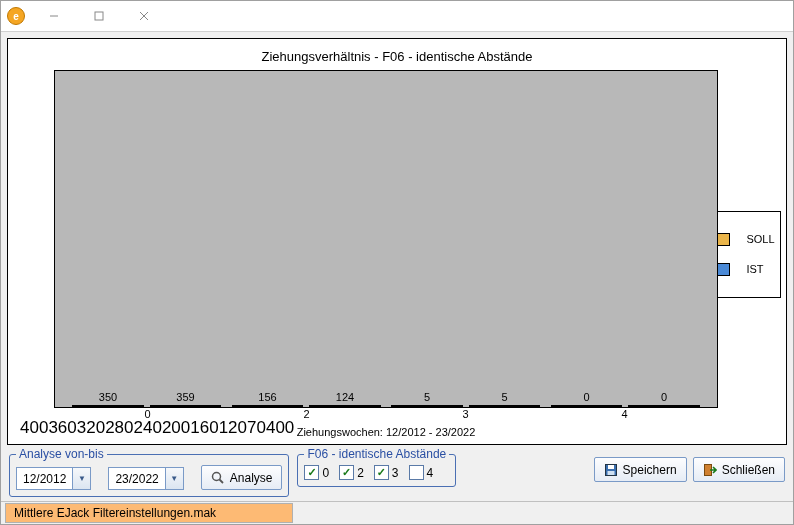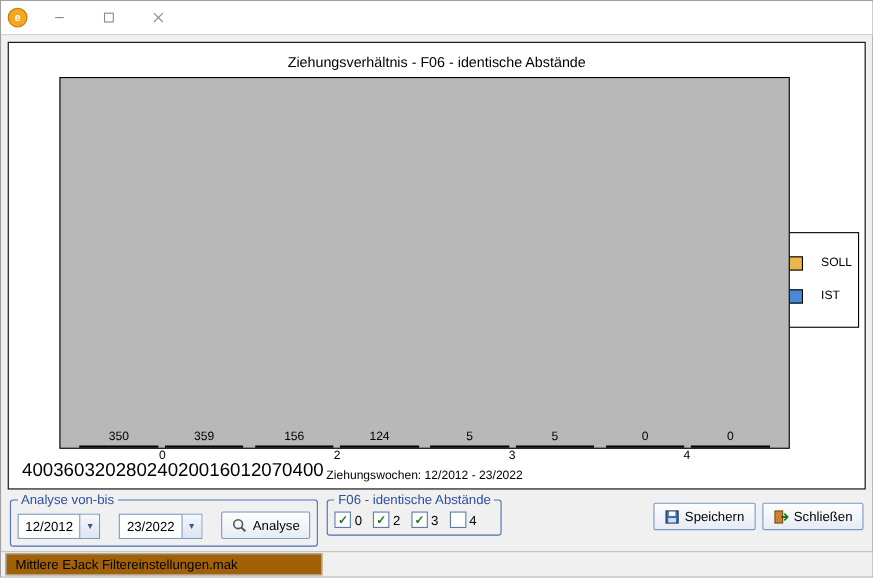--- a/index.html
+++ b/index.html
@@ -35,21 +35,21 @@
 .combo{display:inline-flex;align-items:center;border:1px solid #7a9ac7;background:#fff;height:21px}
 .combo span{padding:0 6px}
 .combo .arr{width:17px;height:100%;background:linear-gradient(#f6f8fb,#dbe5f1);border-left:1px solid #7a9ac7;display:flex;align-items:center;justify-content:center;font-size:8px;color:#3a5a8a}
 .btn{display:inline-flex;align-items:center;gap:5px;height:23px;padding:0 9px;border:1px solid #7a9ac7;background:linear-gradient(#fdfdfe,#e6ecf5);border-radius:2px;cursor:pointer}
 .btn .bi{width:14px;height:14px}
 .cbrow{display:flex;gap:10px;align-items:center}
 .cb{display:inline-flex;align-items:center;gap:3px}
 .cb .box{width:13px;height:13px;border:1px solid #5a7aa7;background:#fff;display:flex;align-items:center;justify-content:center;font-size:11px;color:#1a7a1a;font-weight:bold}
 .spacer{flex:1}
 .statusbar{height:22px;border-top:1px solid #c0c0c0;display:flex;align-items:center;background:#f0f0f0}
-.status-cell{border:1px solid #b0b0b0;background:#a16207;height:18px;display:flex;align-items:center;padding:0 8px;margin-left:4px;width:270px}
+.status-cell{border:1px solid #b0b0b0;background:#fdba74;height:18px;display:flex;align-items:center;padding:0 8px;margin-left:4px;width:270px}
 </style>
 </head>
 <body>
 
 <div class="window">
 
   <div class="titlebar">
     <div class="ico">e</div>
     <div class="winbtn">
         <svg width="10" height="10">

